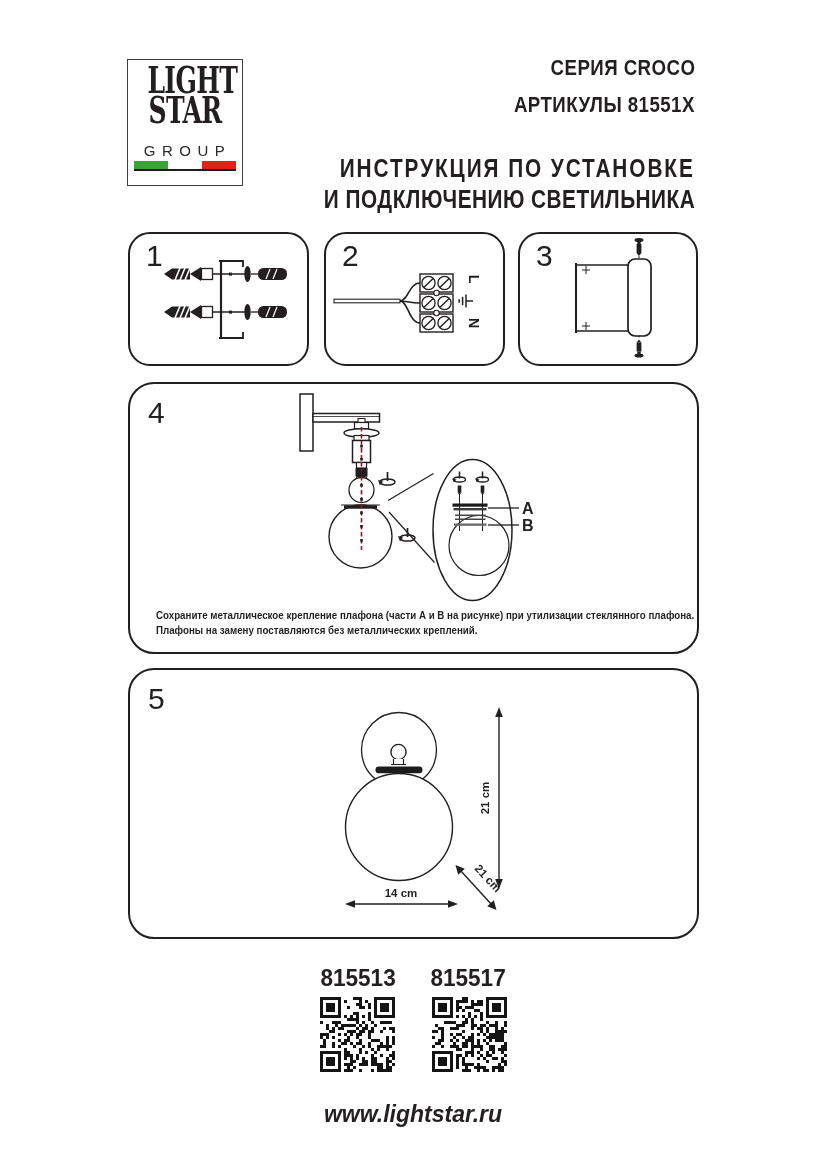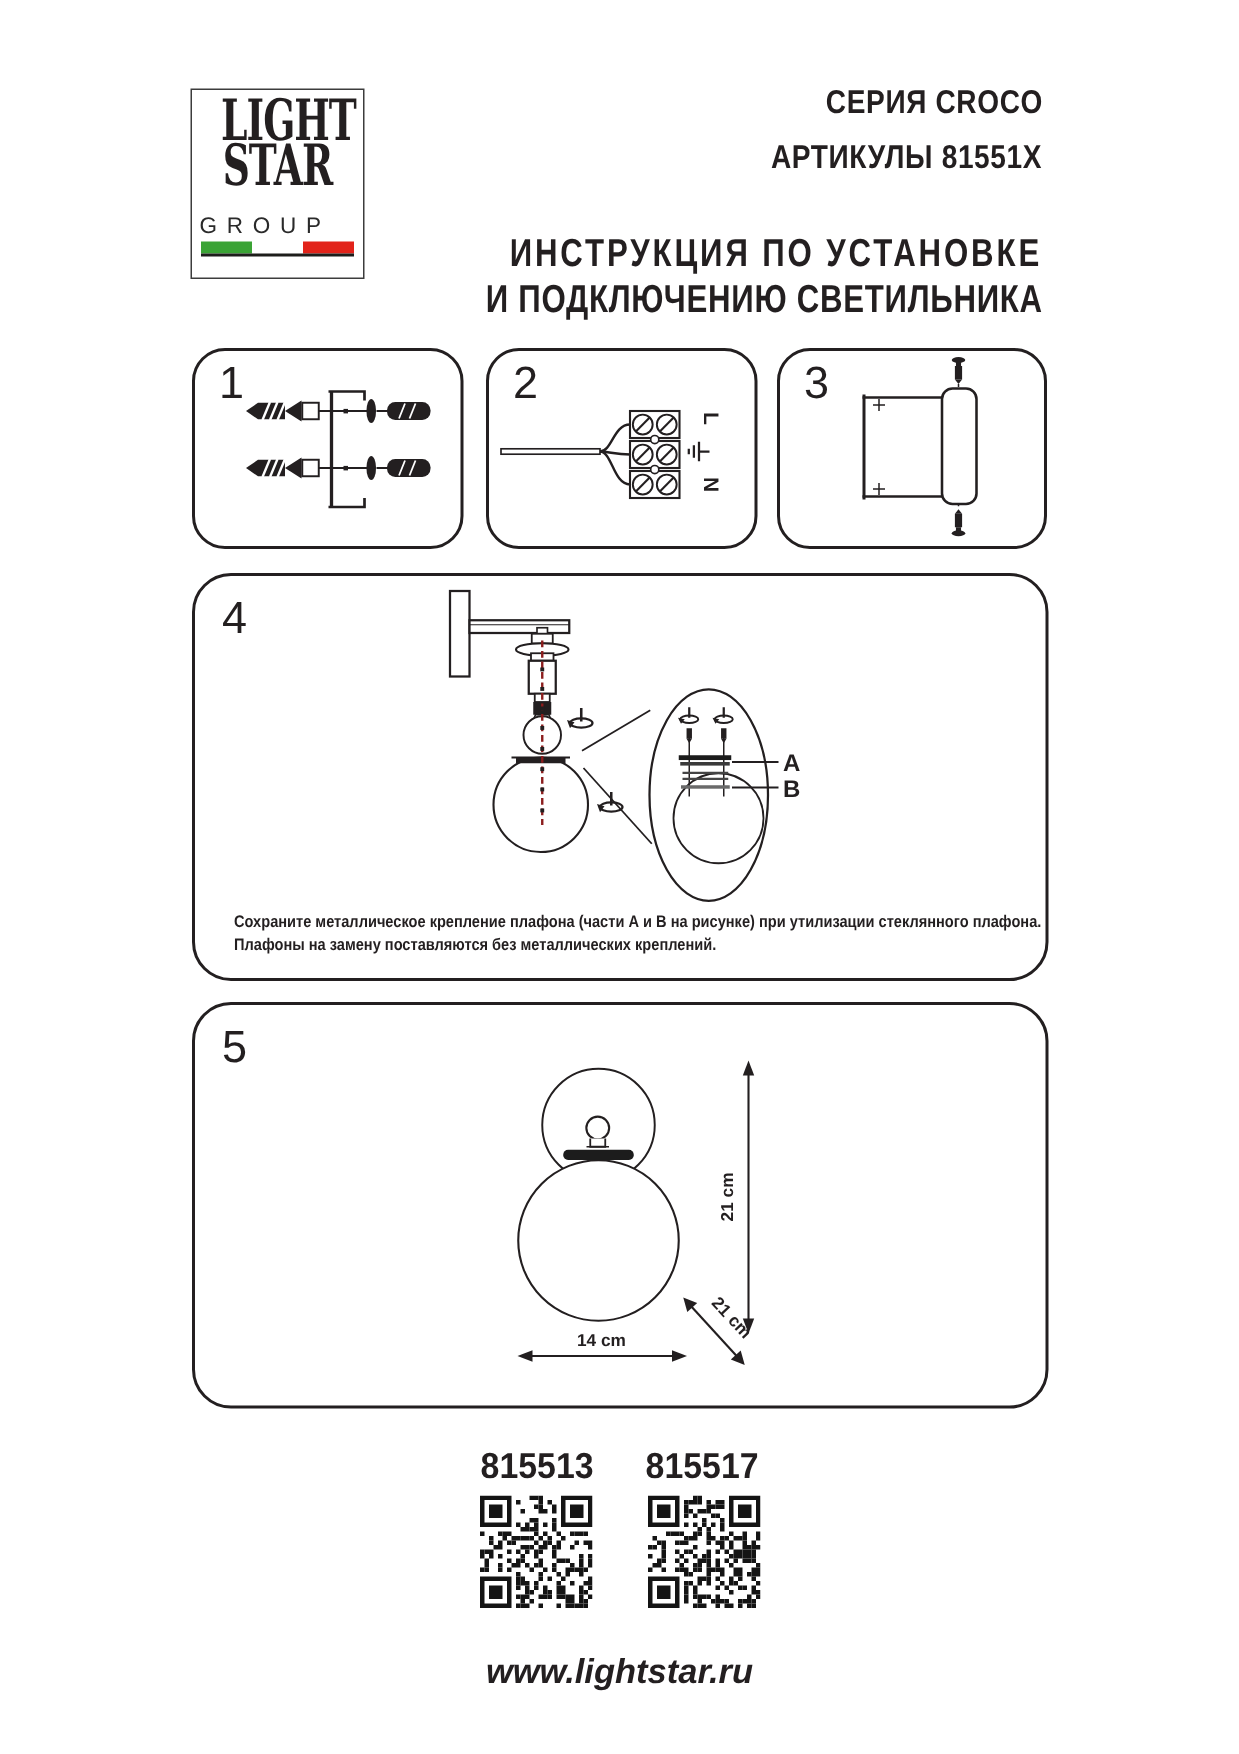--- a/index.html
+++ b/index.html
@@ -6,21 +6,21 @@
   .page{position:relative;width:826px;height:1169px;background:#fff;
         font-family:"Liberation Sans",sans-serif;color:#231f20;overflow:hidden;}
 
   
   .logo-box{position:absolute;left:127px;top:59px;width:114px;height:125px;border:1px solid #3c3c3c;background:#fff;}
   .logo-serif{position:absolute;left:0;width:100%;text-align:center;
       font-family:"DejaVu Serif",serif;font-weight:bold;font-size:38px;line-height:30px;
       letter-spacing:-1px;transform:scaleX(0.66);transform-origin:50% 50%;color:#231f20;}
   .logo-light{top:5px;}
   .logo-star{top:35px;}
-  .logo-group{position:absolute;top:82px;left:0;width:100%;text-align:left;
+  .logo-group{position:absolute;top:82px;left:0;width:100%;text-align:center;
       font-size:15px;font-weight:400;letter-spacing:6.5px;padding-left:5px;box-sizing:border-box;color:#2a2a2a;}
   .flag{position:absolute;left:6px;top:101px;width:102px;height:7.5px;display:flex;}
   .flag div{flex:1;}
   .flag-underline{position:absolute;left:6px;top:108.5px;width:102px;height:2.5px;background:#1d1d1b;}
 
   
   .rtxt{position:absolute;right:131px;white-space:nowrap;font-weight:bold;color:#231f20;
         transform-origin:100% 50%;}
   .hdr-series{top:55px;font-size:22px;letter-spacing:0.5px;transform:scaleX(0.85);}
   .hdr-articles{top:92px;font-size:22px;letter-spacing:0.5px;transform:scaleX(0.85);}

